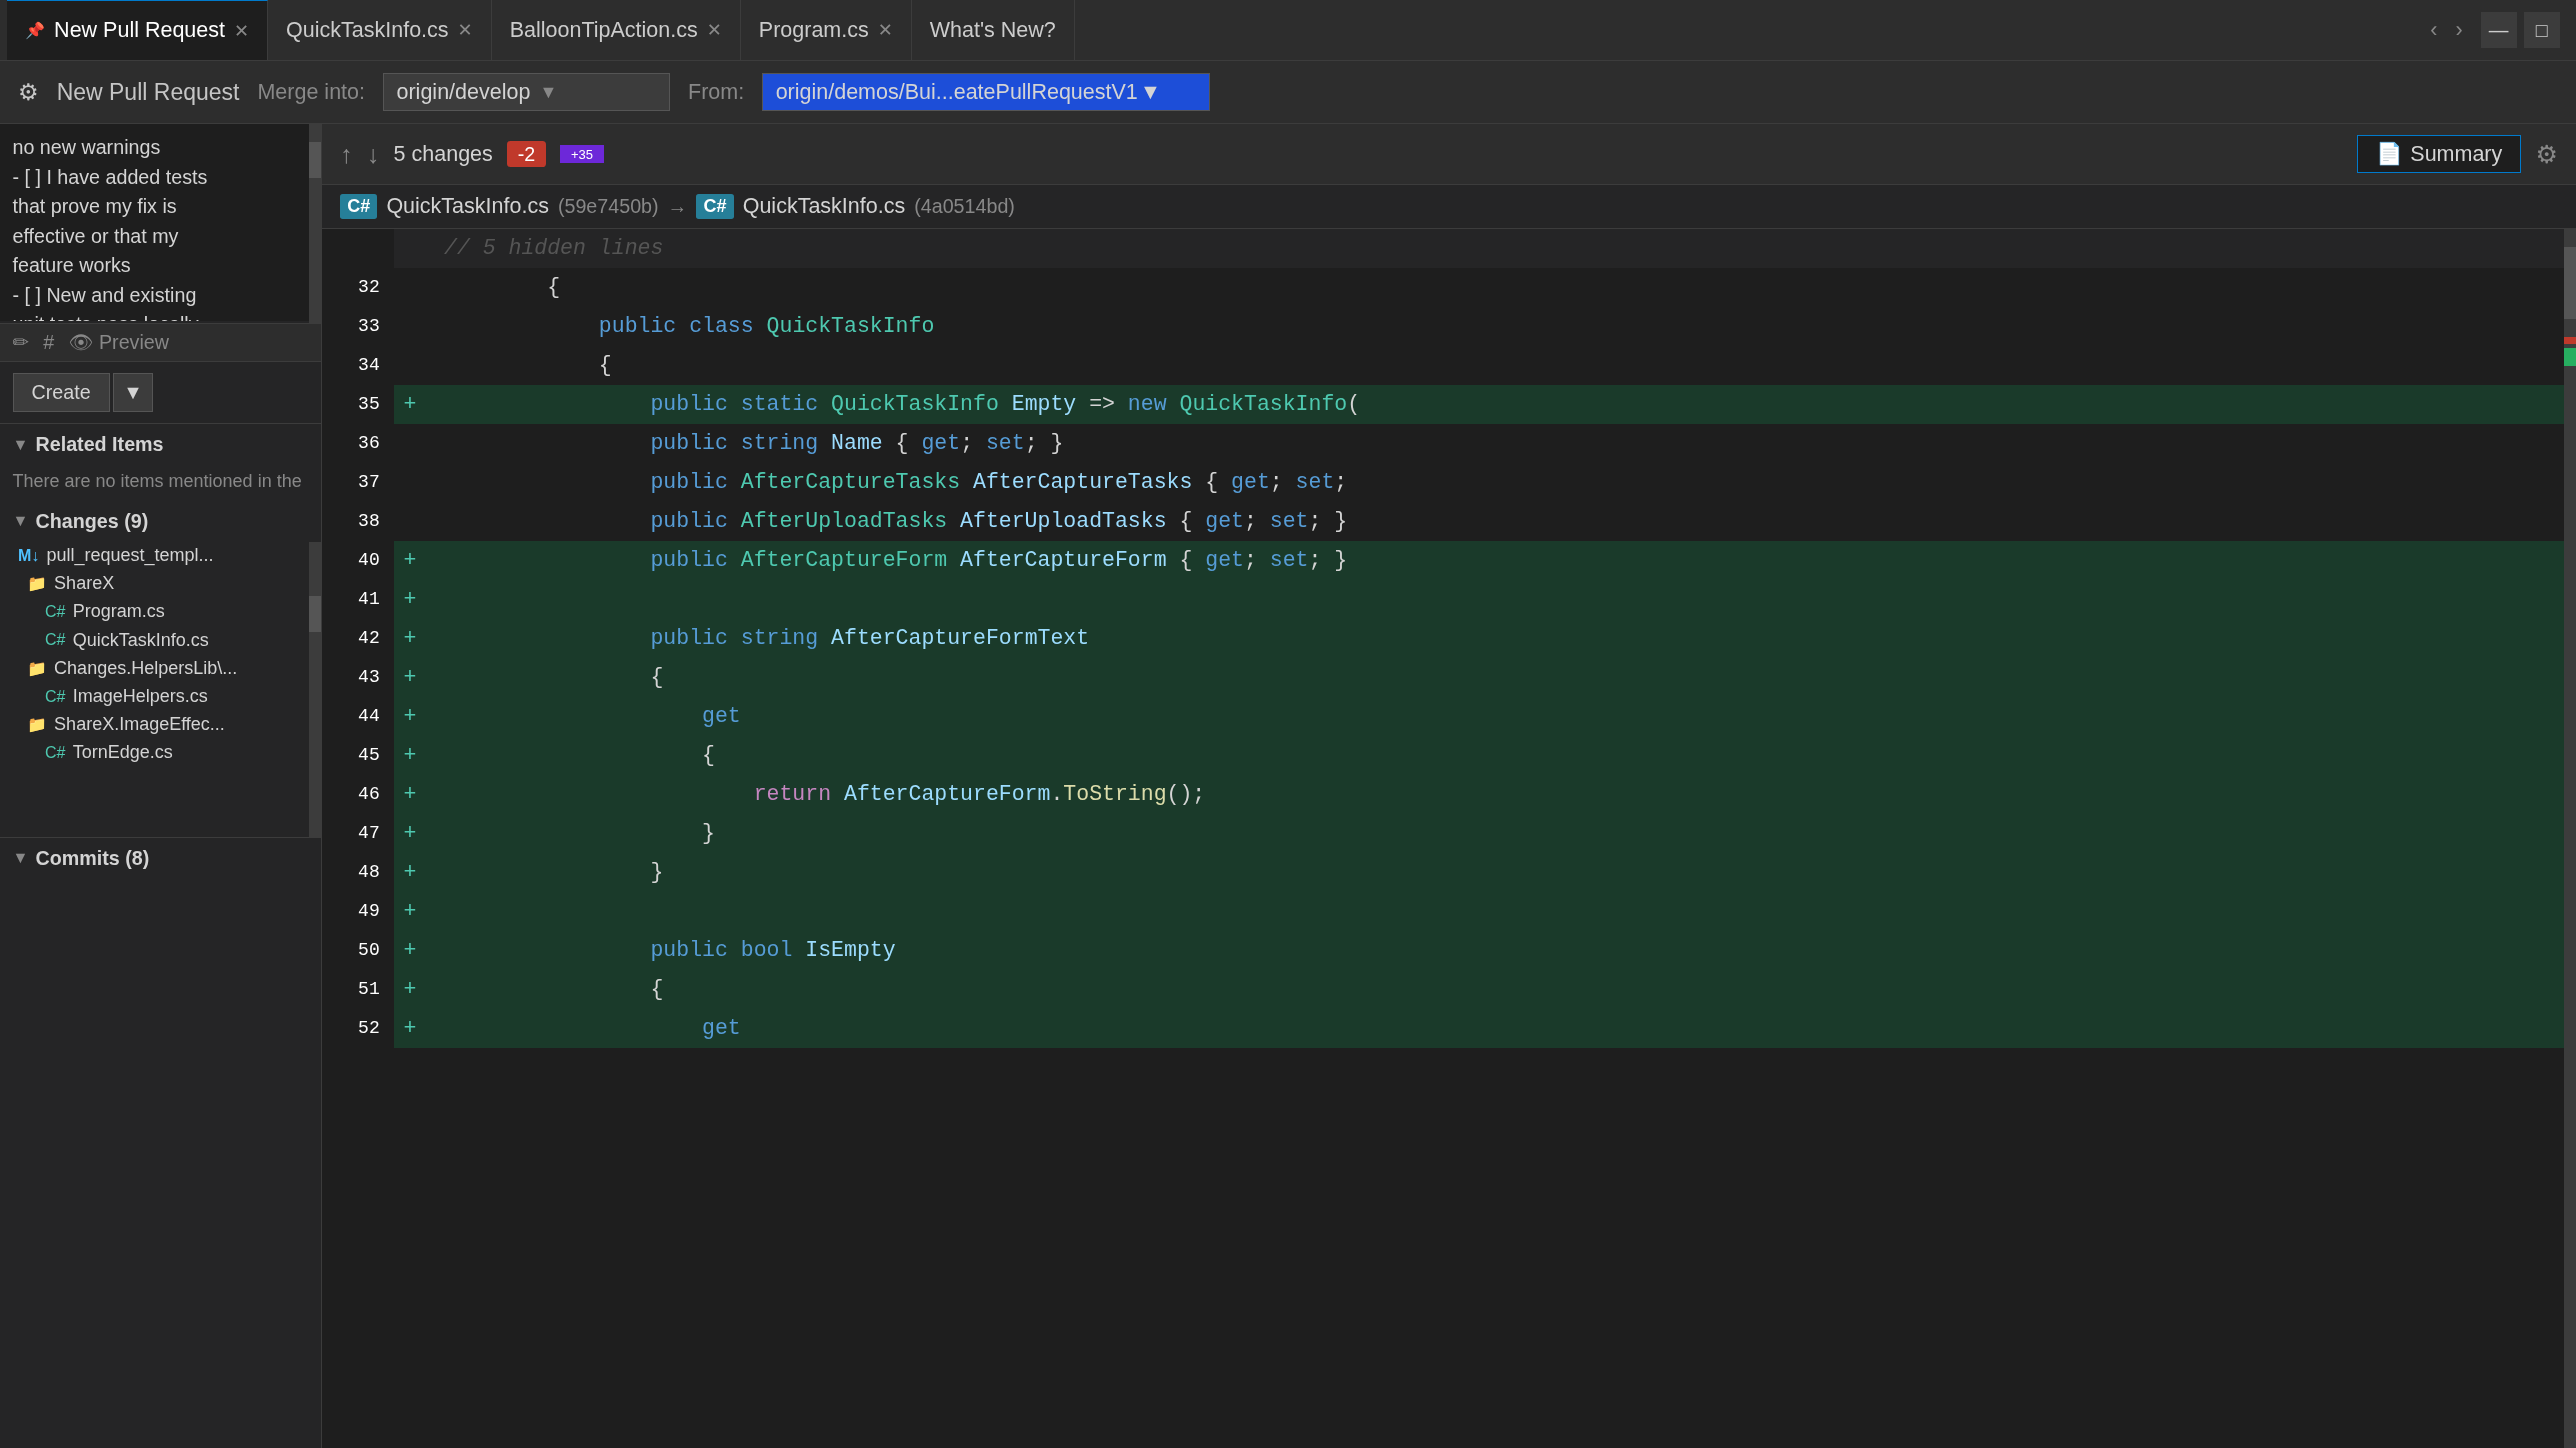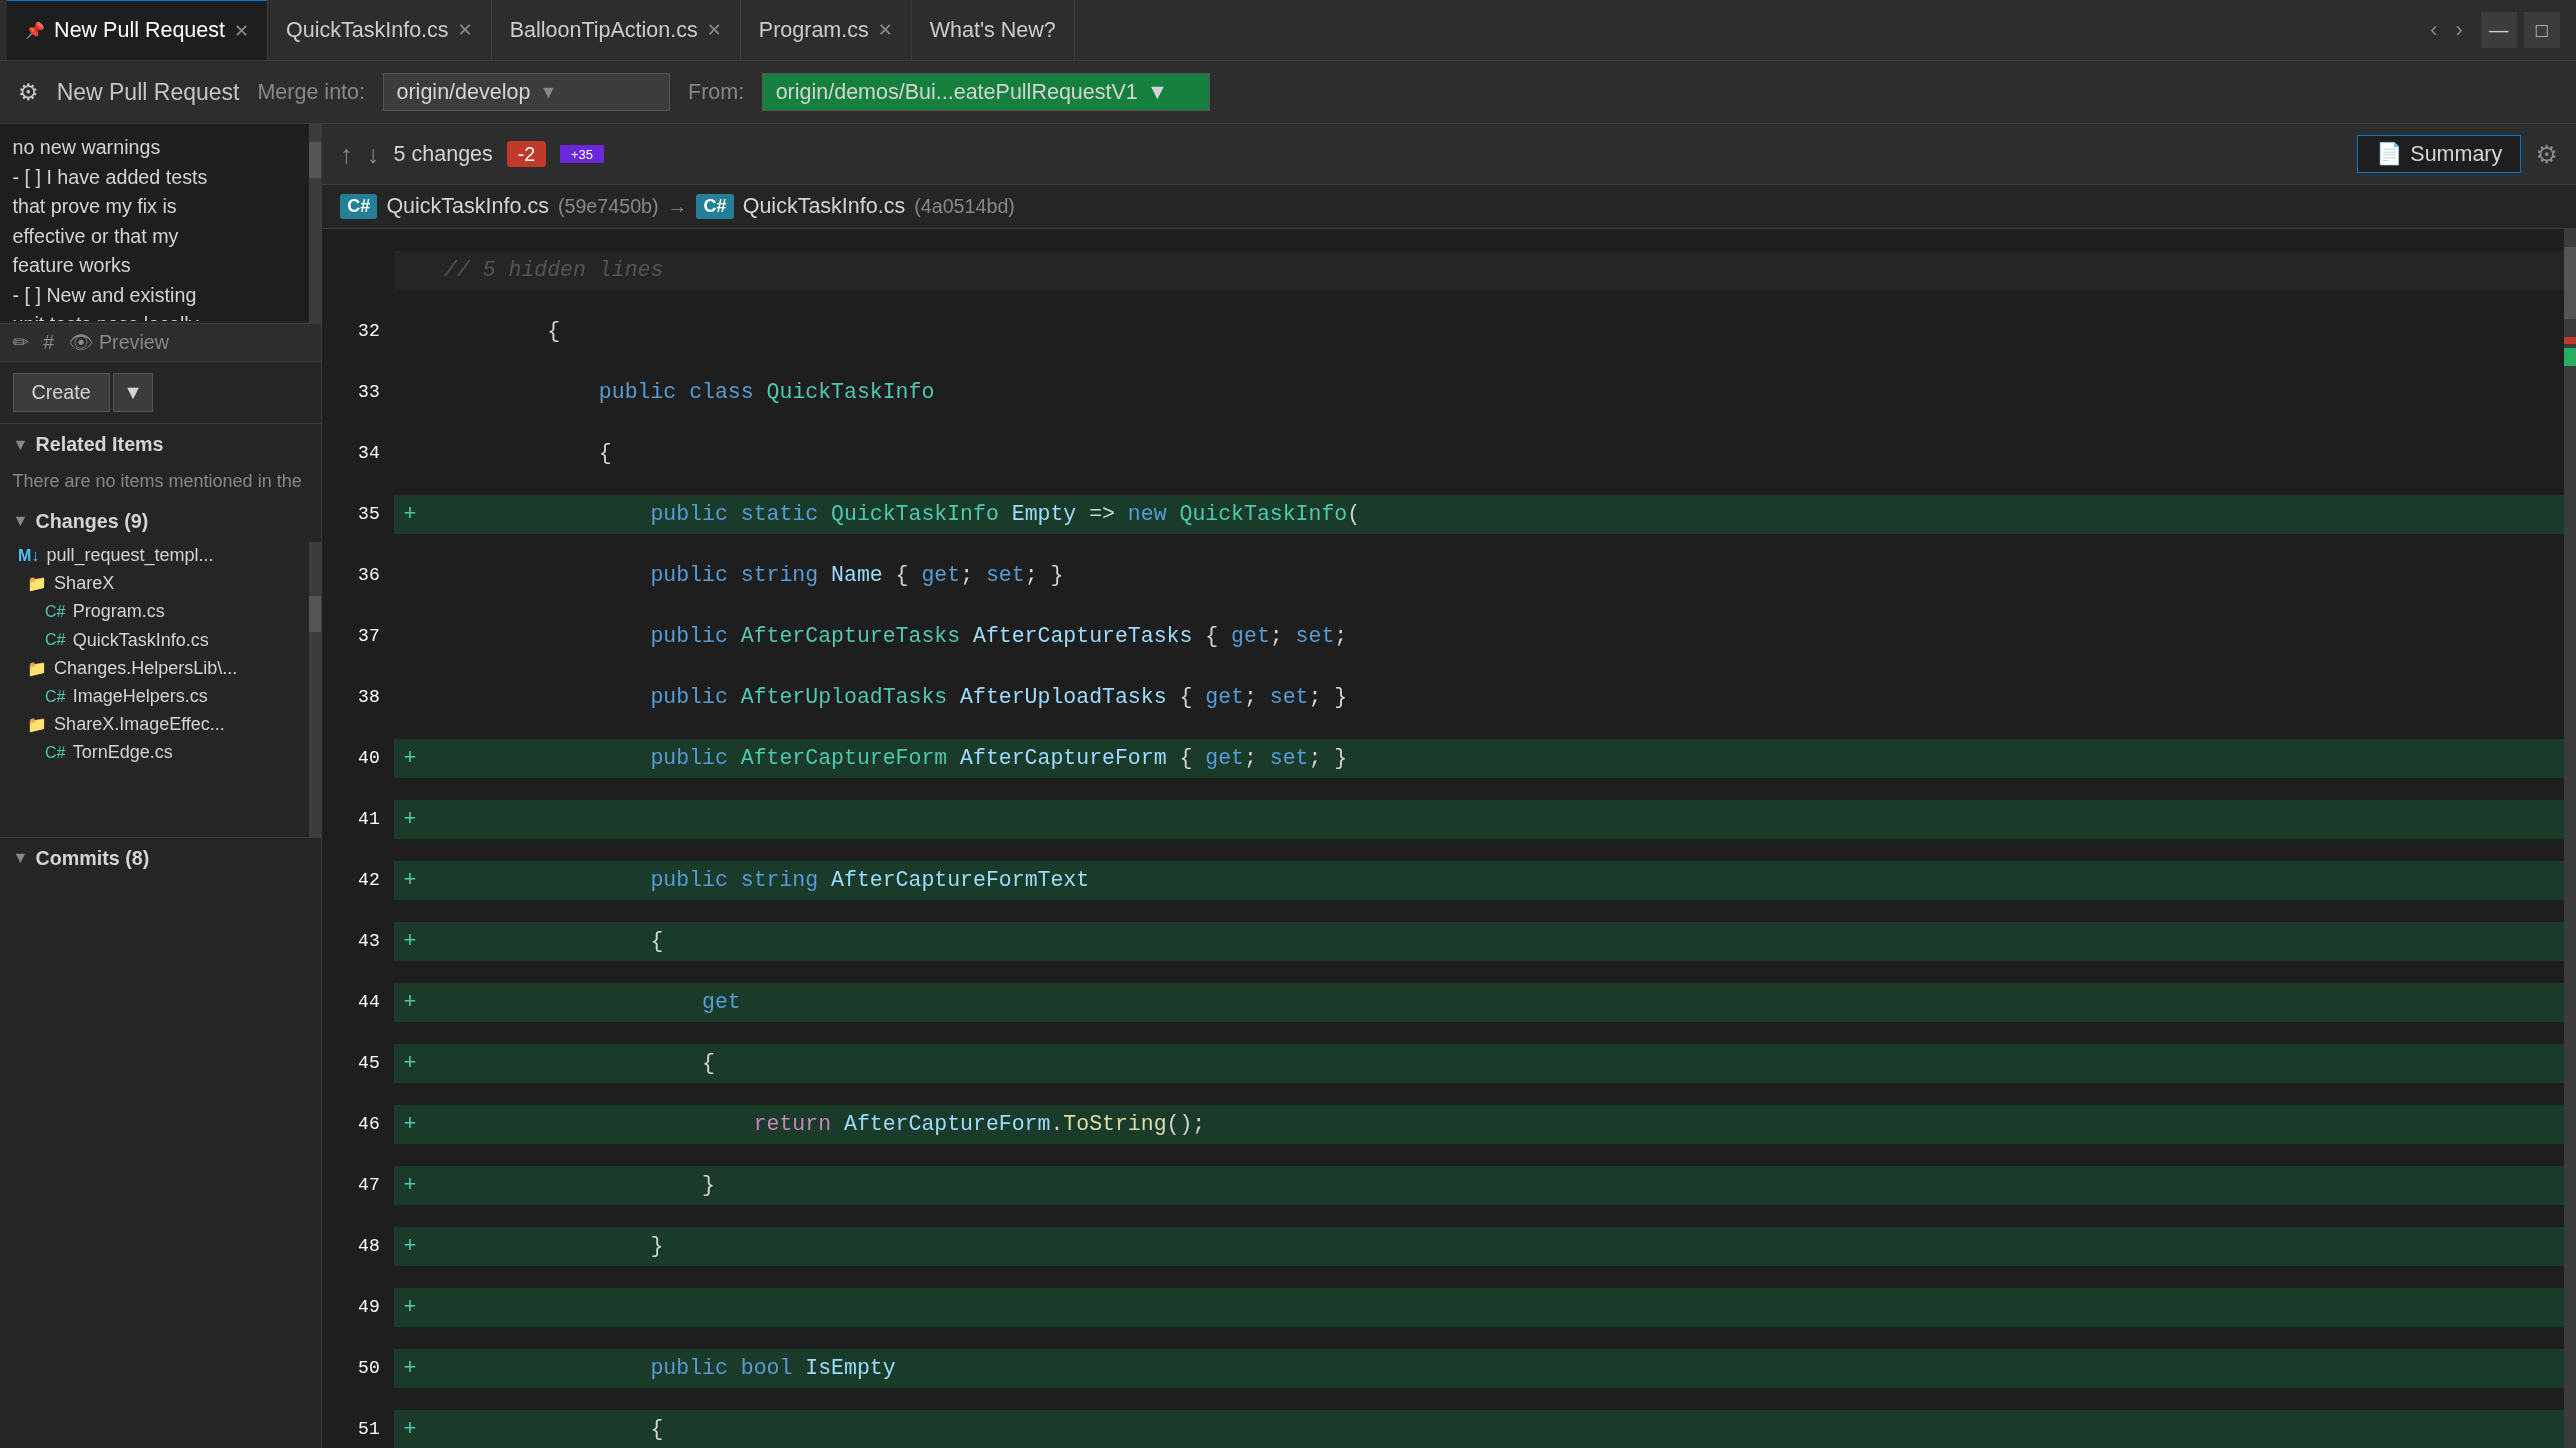--- a/index.html
+++ b/index.html
@@ -103,27 +103,27 @@
       min-width: 287px;
     }
     .toolbar-dropdown .arrow { color: #888; font-size: 18px; }
     .toolbar-from-label {
       font-size: 21.5px;
       color: #888;
     }
     .toolbar-from-dropdown {
       display: flex;
       align-items: center;
-      background: #15803d;
+      background: #1d4ed8;
       border: 0.9px solid #555;
       padding: 5.4px 12.5px;
       font-size: 21.5px;
       color: #d4d4d4;
       cursor: pointer;
-      gap: 9px;
+      gap: 2px;
       min-width: 448px;
     }
 
     
     .main-layout {
       display: flex;
       height: calc(1449px - 61px - 63px);
     }
 
     
@@ -343,21 +343,20 @@
       flex: 1;
       overflow: hidden;
       display: flex;
       flex-direction: column;
       font-family: 'Consolas', 'Courier New', monospace;
     }
     .diff-line {
       display: flex;
       align-items: stretch;
       min-height: 39px;
-      margin-top: 22px;
     }
     .diff-line-num {
       width: 72px;
       flex-shrink: 0;
       text-align: right;
       padding: 0 14.3px 0 0;
       color: #ffffff;
       font-size: 18px;
       line-height: 39px;
       user-select: none;

